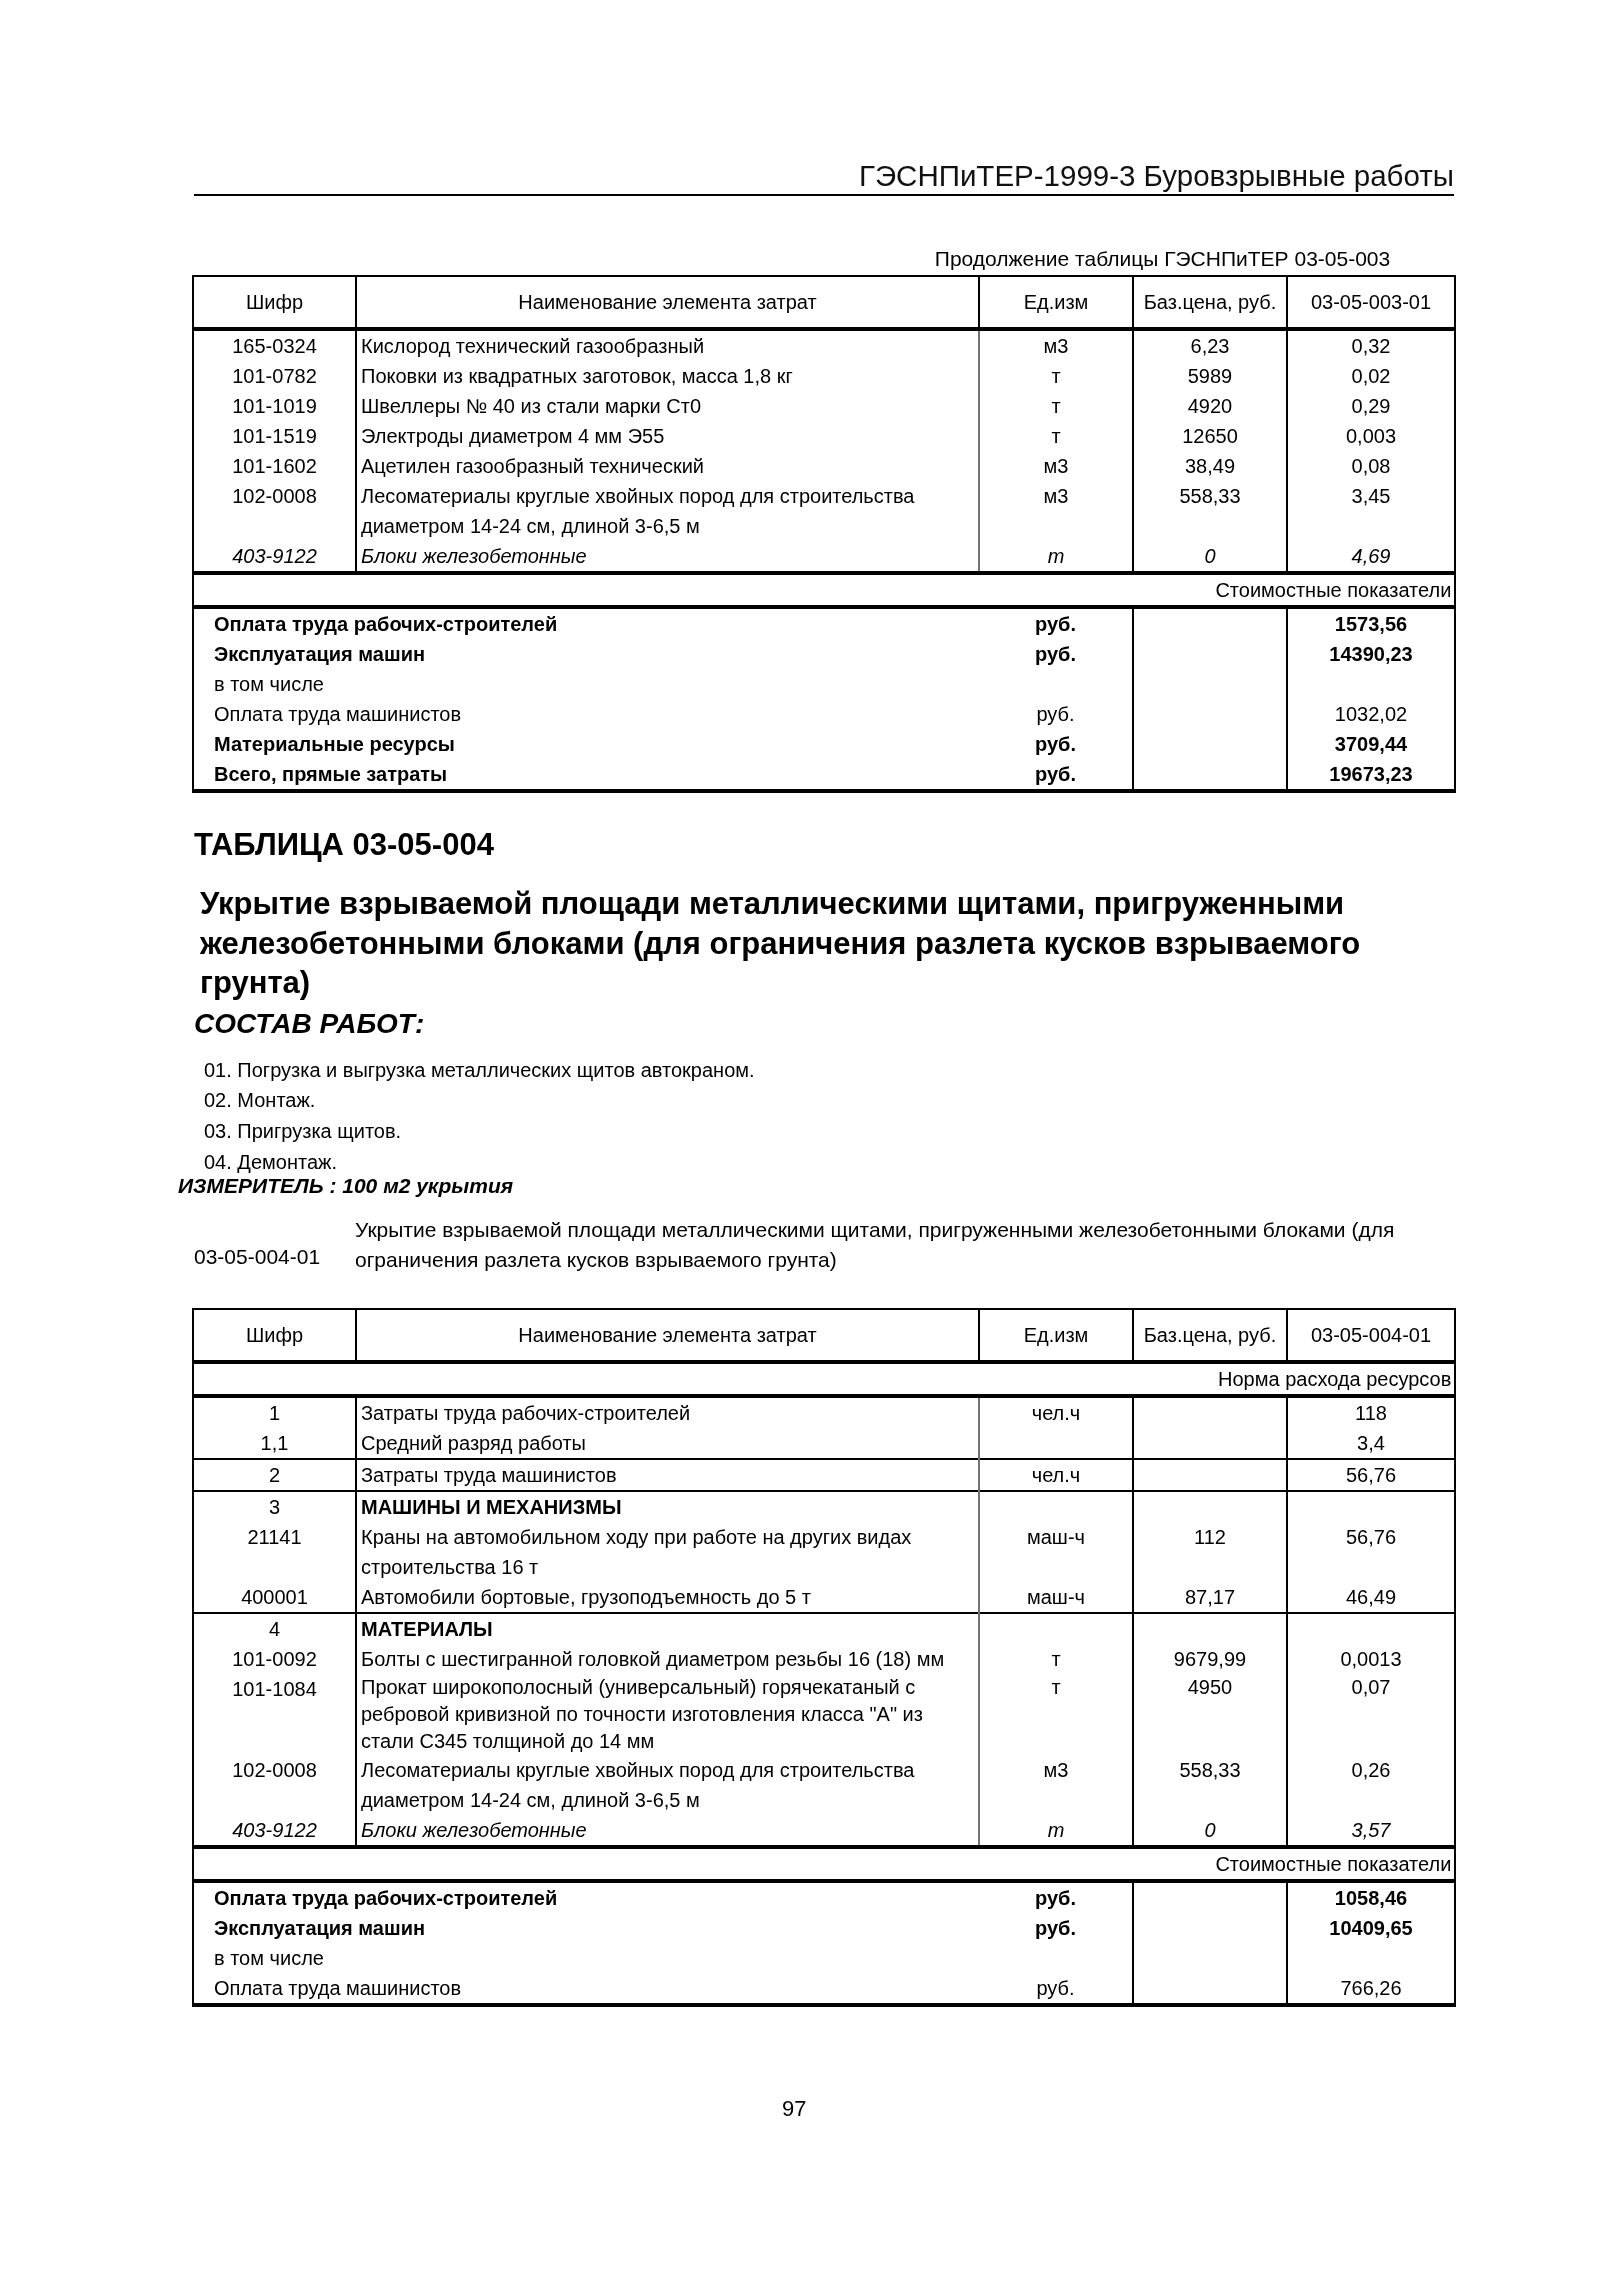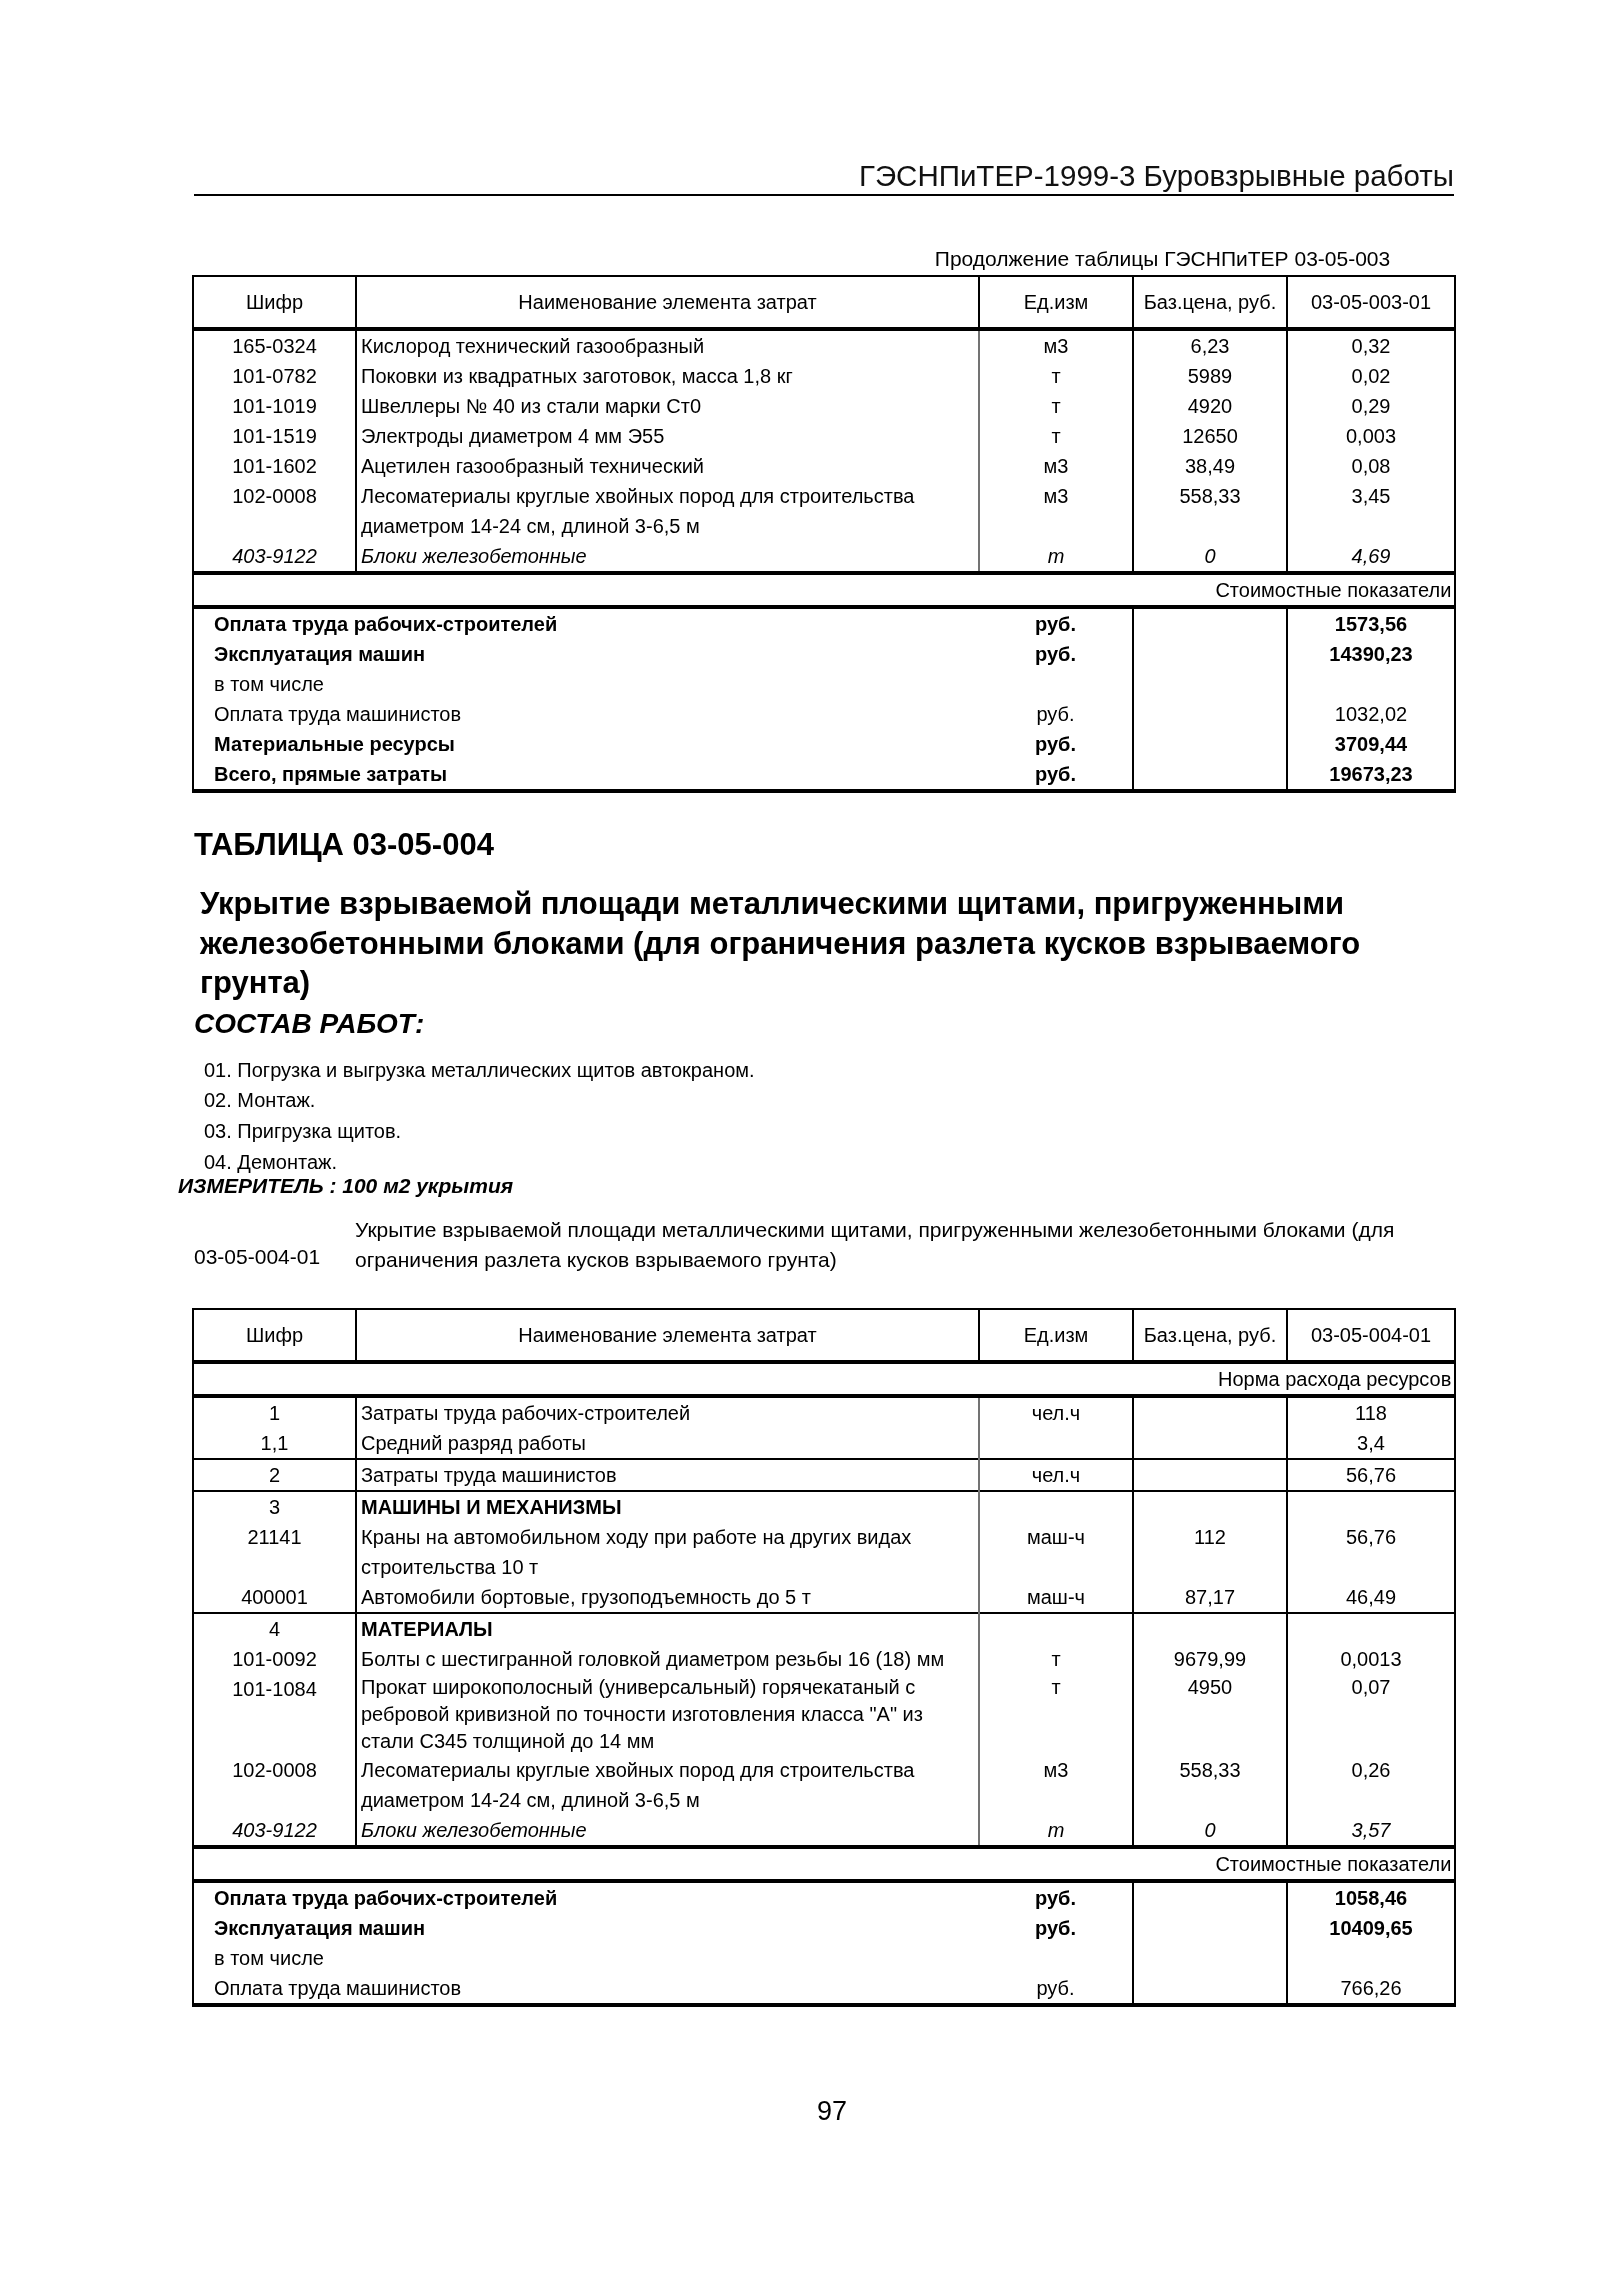--- a/index.html
+++ b/index.html
@@ -42,21 +42,21 @@
   .ital { font-style:italic; }
   .small { font-size:20px; line-height:1.35; }
 
   #section-title { left:194px; top:827px; font-size:31px; font-weight:bold; }
   #section-desc { left:200px; top:884px; width:1260px; font-size:31px; font-weight:bold; line-height:1.28; }
   #work-head { left:194px; top:1008px; font-size:28px; font-weight:bold; font-style:italic; }
   .work-item { left:204px; font-size:20px; }
   #meter { left:178px; top:1174px; font-size:21px; font-weight:bold; font-style:italic; }
   #norm-code { left:194px; top:1245px; font-size:21px; }
   #norm-desc { left:355px; top:1215px; width:1099px; font-size:21px; line-height:1.45; }
-  #page-number { left:817px; top:2096px; font-size:27px; }
+  #page-number { left:782px; top:2096px; font-size:22px; }
 </style>
 </head>
 <body>
 
 <div class="abs" id="running-header">ГЭСНПиТЕР-1999-3 Буровзрывные работы</div>
 <div class="abs" id="header-rule"></div>
 
 <div class="abs caption" style="left:871px; top:247px; width:583px;text-align:center;">Продолжение таблицы ГЭСНПиТЕР 03-05-003</div>
 
 <table class="est" style="top:275px;">
@@ -227,21 +227,21 @@
       </tr>
       <tr class="sep">
         <td class="code">3</td>
         <td class="name bold">МАШИНЫ И МЕХАНИЗМЫ</td>
         <td class="unit"></td>
         <td class="price"></td>
         <td class="val"></td>
       </tr>
       <tr>
         <td class="code">21141</td>
-        <td class="name">Краны на автомобильном ходу при работе на других видах строительства 10 т</td>
+        <td class="name">Краны на автомобильном ходу при работе на других видах строительства 16 т</td>
         <td class="unit">маш-ч</td>
         <td class="price">112</td>
         <td class="val">56,76</td>
       </tr>
       <tr>
         <td class="code">400001</td>
         <td class="name">Автомобили бортовые, грузоподъемность до 5 т</td>
         <td class="unit">маш-ч</td>
         <td class="price">87,17</td>
         <td class="val">46,49</td>

